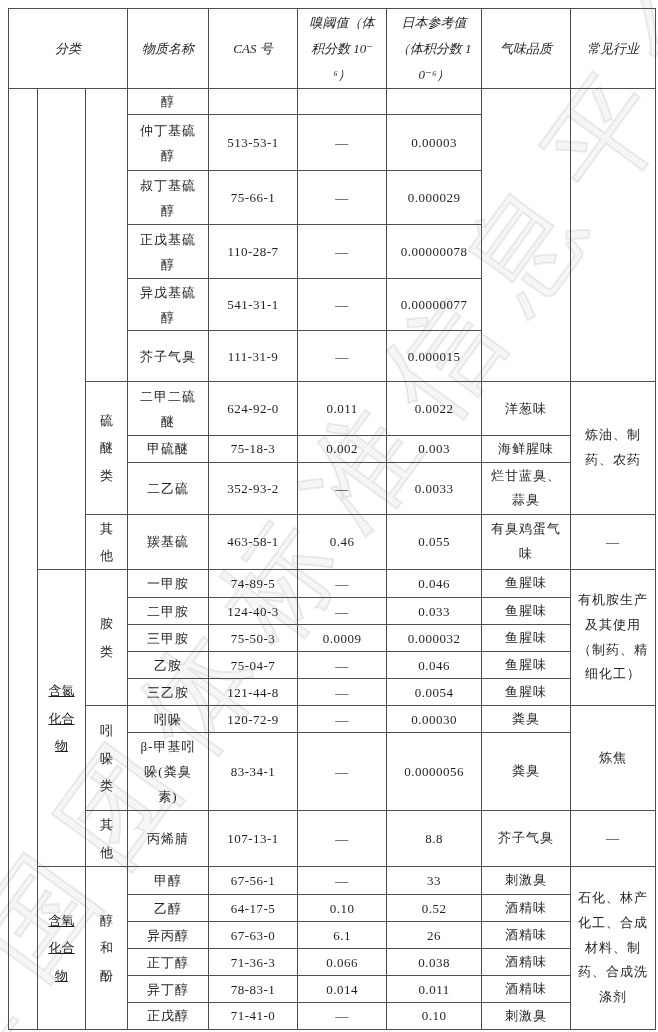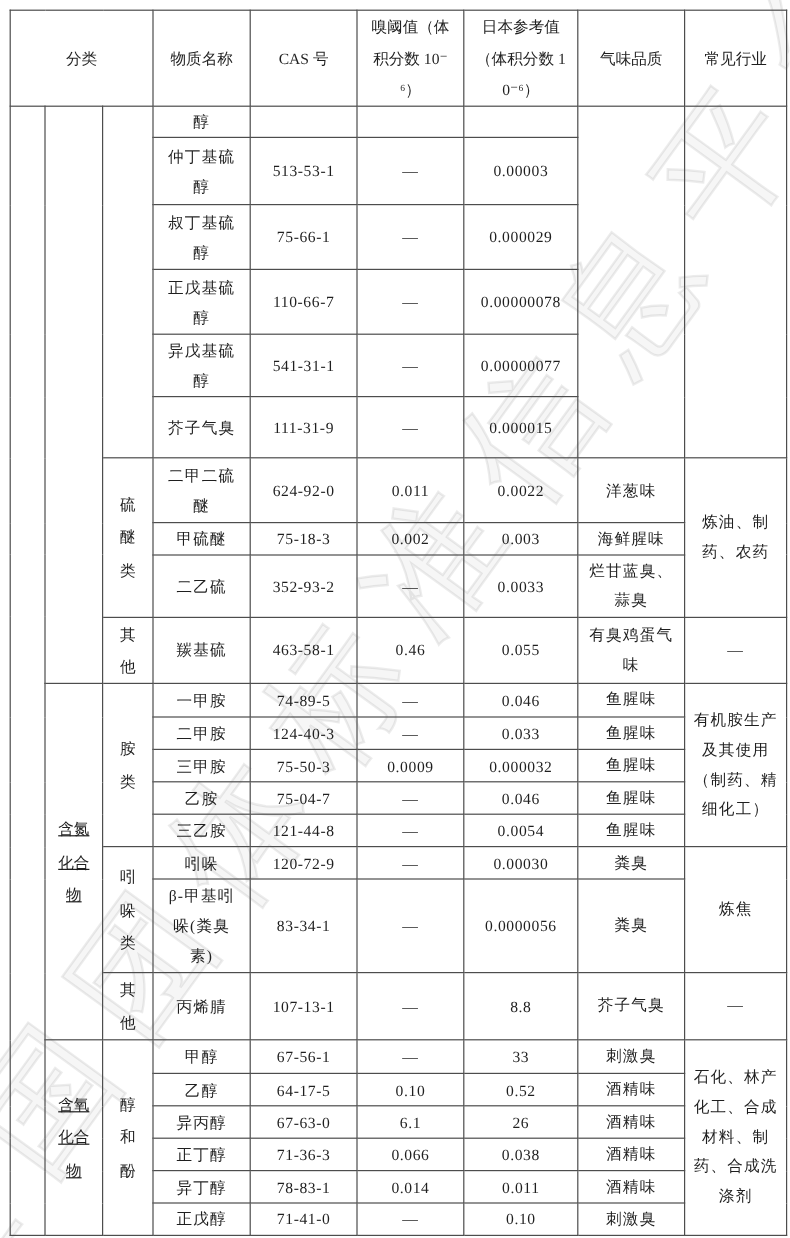--- a/index.html
+++ b/index.html
@@ -29,21 +29,21 @@
     z-index:1; background:transparent;
   }
   .odor th, .odor td {
     border:1px solid #4d4d4d;
     text-align:center; vertical-align:middle;
     font-size:13px; font-weight:normal;
     line-height:1.95;
     word-break:break-all;
     padding:0 5px;
   }
-  .odor th { line-height:2.0; padding:0 7px; }
+  .odor th { line-height:2.0; padding:0 7px;font-style:italic; }
   .odor td.name { padding:0 10px; letter-spacing:1px; }
   .odor td.num { letter-spacing:0.5px; word-break:normal; padding:0 2px; }
   .odor td.quality { padding:0 7px; letter-spacing:1px; line-height:1.9; }
   .odor td.industry { padding:0 6px; letter-spacing:1px; line-height:1.9; }
   .stack1 { display:inline-block; width:16px; word-break:break-all; line-height:2.1;text-align:center; }
   .stack2 { display:inline-block; width:32px; word-break:break-all; line-height:2.1;text-decoration:underline; }
 </style>
 </head>
 <body>
 
@@ -92,21 +92,21 @@
       <td class="num">0.00003</td>
     </tr>
     <tr style="height:54px">
       <td class="name">叔丁基硫醇</td>
       <td class="num">75-66-1</td>
       <td class="num">—</td>
       <td class="num">0.000029</td>
     </tr>
     <tr style="height:54px">
       <td class="name">正戊基硫醇</td>
-      <td class="num">110-66-7</td>
+      <td class="num">110-28-7</td>
       <td class="num">—</td>
       <td class="num">0.00000078</td>
     </tr>
     <tr style="height:52px">
       <td class="name">异戊基硫醇</td>
       <td class="num">541-31-1</td>
       <td class="num">—</td>
       <td class="num">0.00000077</td>
     </tr>
     <tr style="height:51px">

